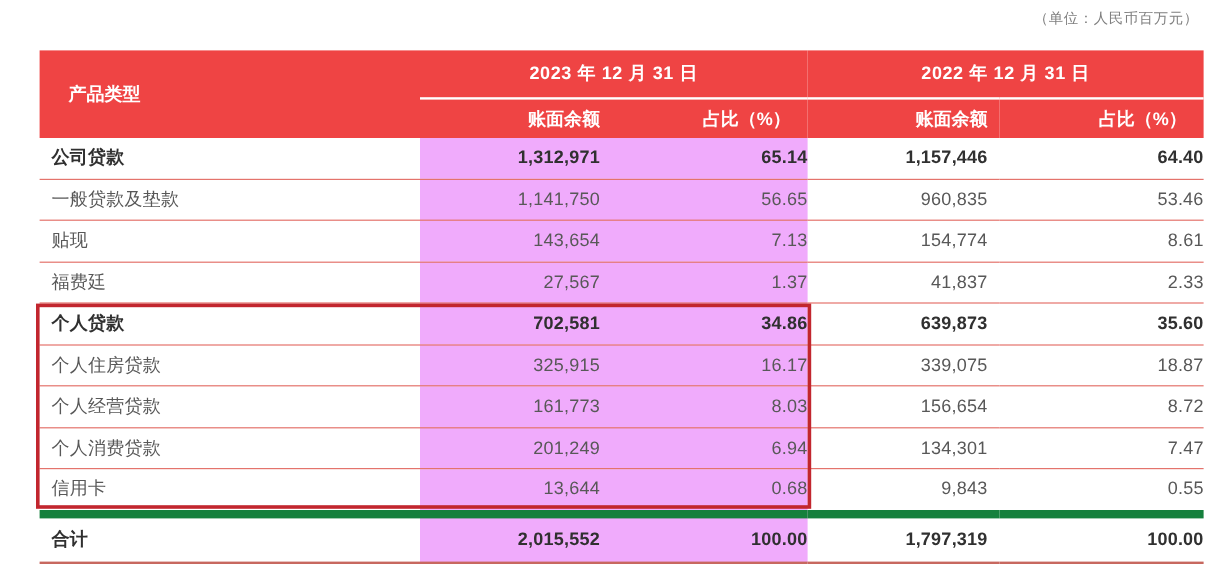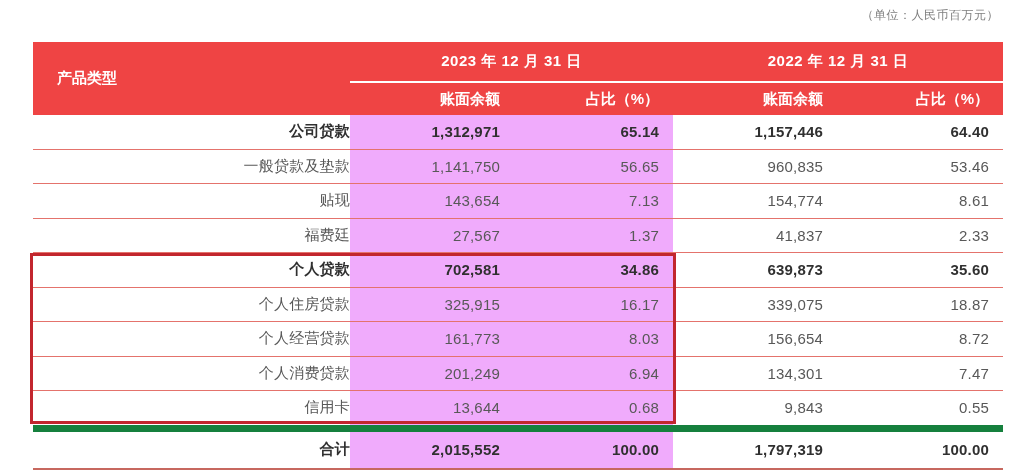--- a/index.html
+++ b/index.html
@@ -38,24 +38,24 @@
   th.pr-pct{padding-right:14px;}
   th.pr-bal2{padding-right:10px;}
   th.pr-pct2{padding-right:14px;}
 
   tbody td{
     font-size:15px;color:#585858;height:33.5px;
     border-bottom:1px solid #e4736c;
     padding:0;vertical-align:middle;
     letter-spacing:.2px;
   }
-  td.c-product{text-align:right;padding-left:10px;}
+  td.c-product{text-align:left;padding-left:10px;}
   td.c-num{text-align:right;}
   td.pad-bal{padding-right:10px;}
-  td.pad-pct{padding-right:14px;}
+  td.pad-pct{}
   td.pink{background:#f0abfc;}
   tr.emph td{font-weight:bold;color:#303030;}
   tr.total-row td{
     font-weight:bold;color:#303030;height:36px;
     border-top:7px solid #15803d;
     border-bottom:2px solid #c7685f;
   }
   .highlight-box{
     position:absolute;left:30px;top:253px;width:646px;height:171px;
     border:3px solid #c2262e;pointer-events:none;box-sizing:border-box;

